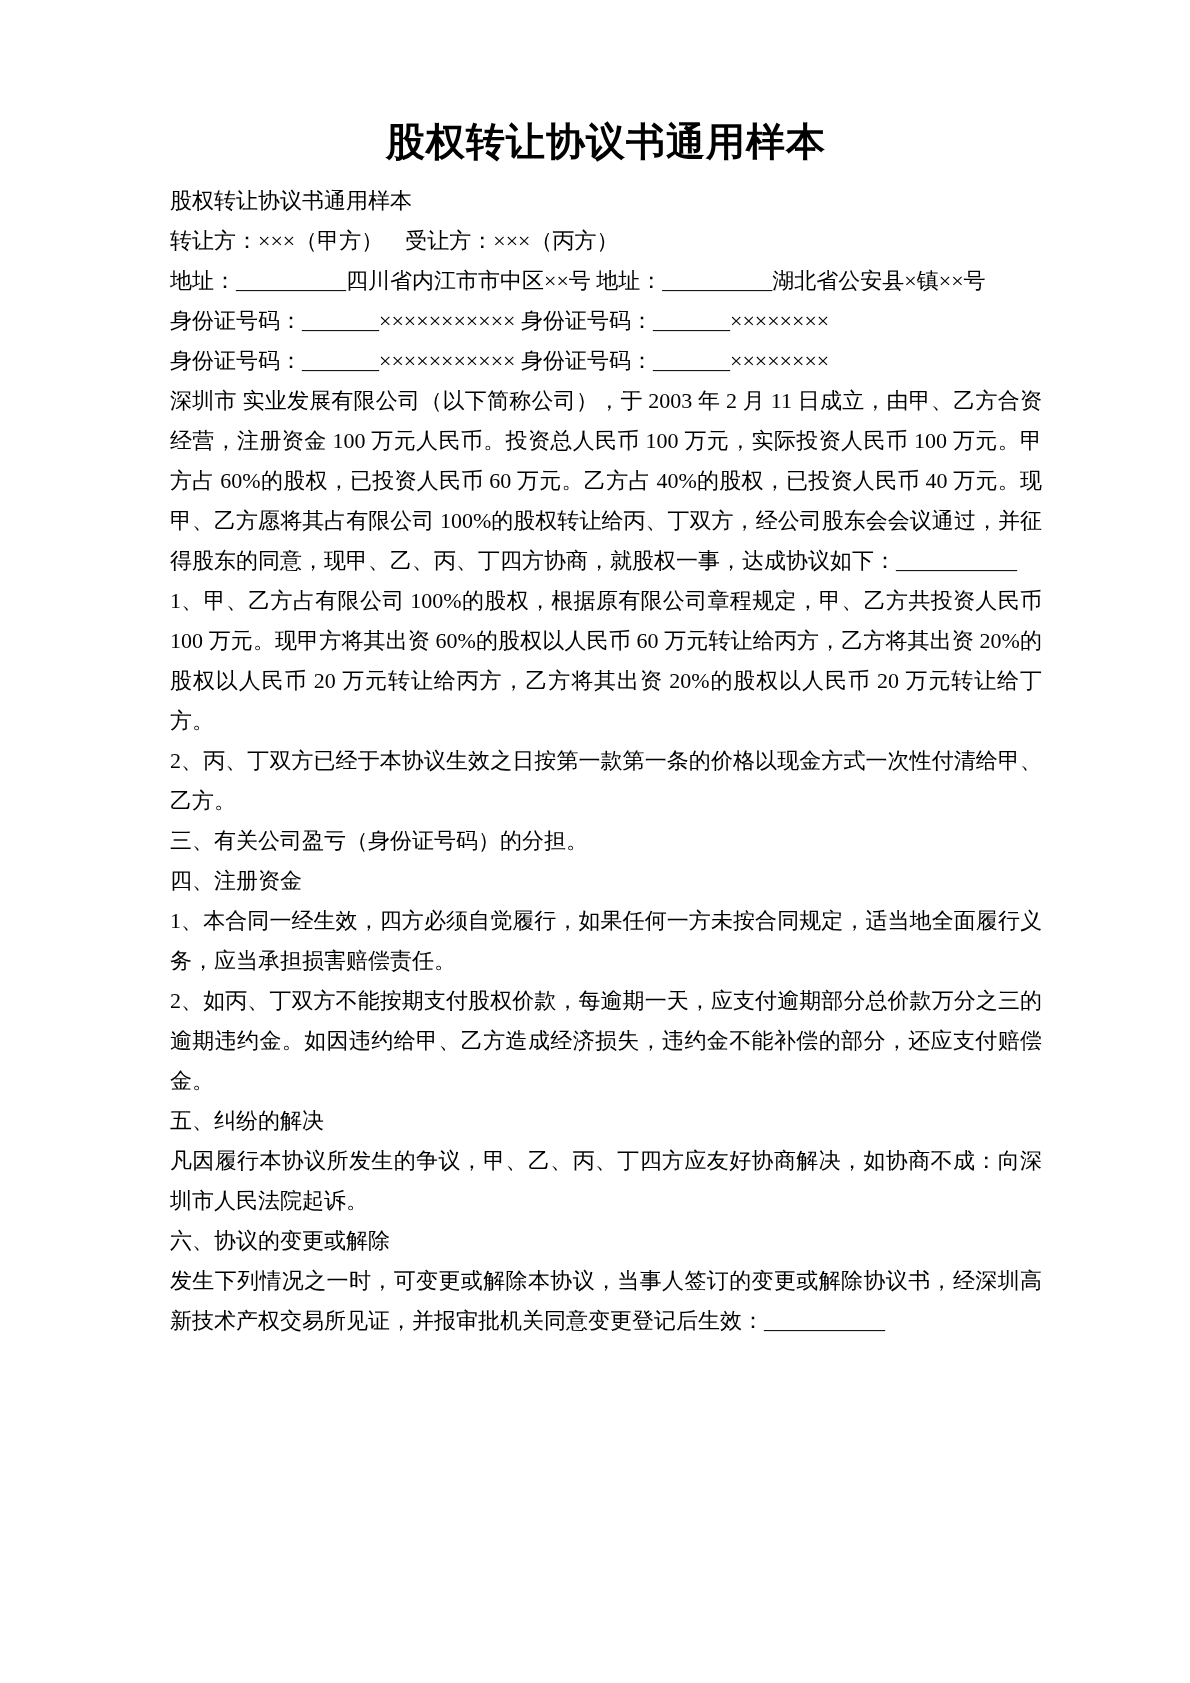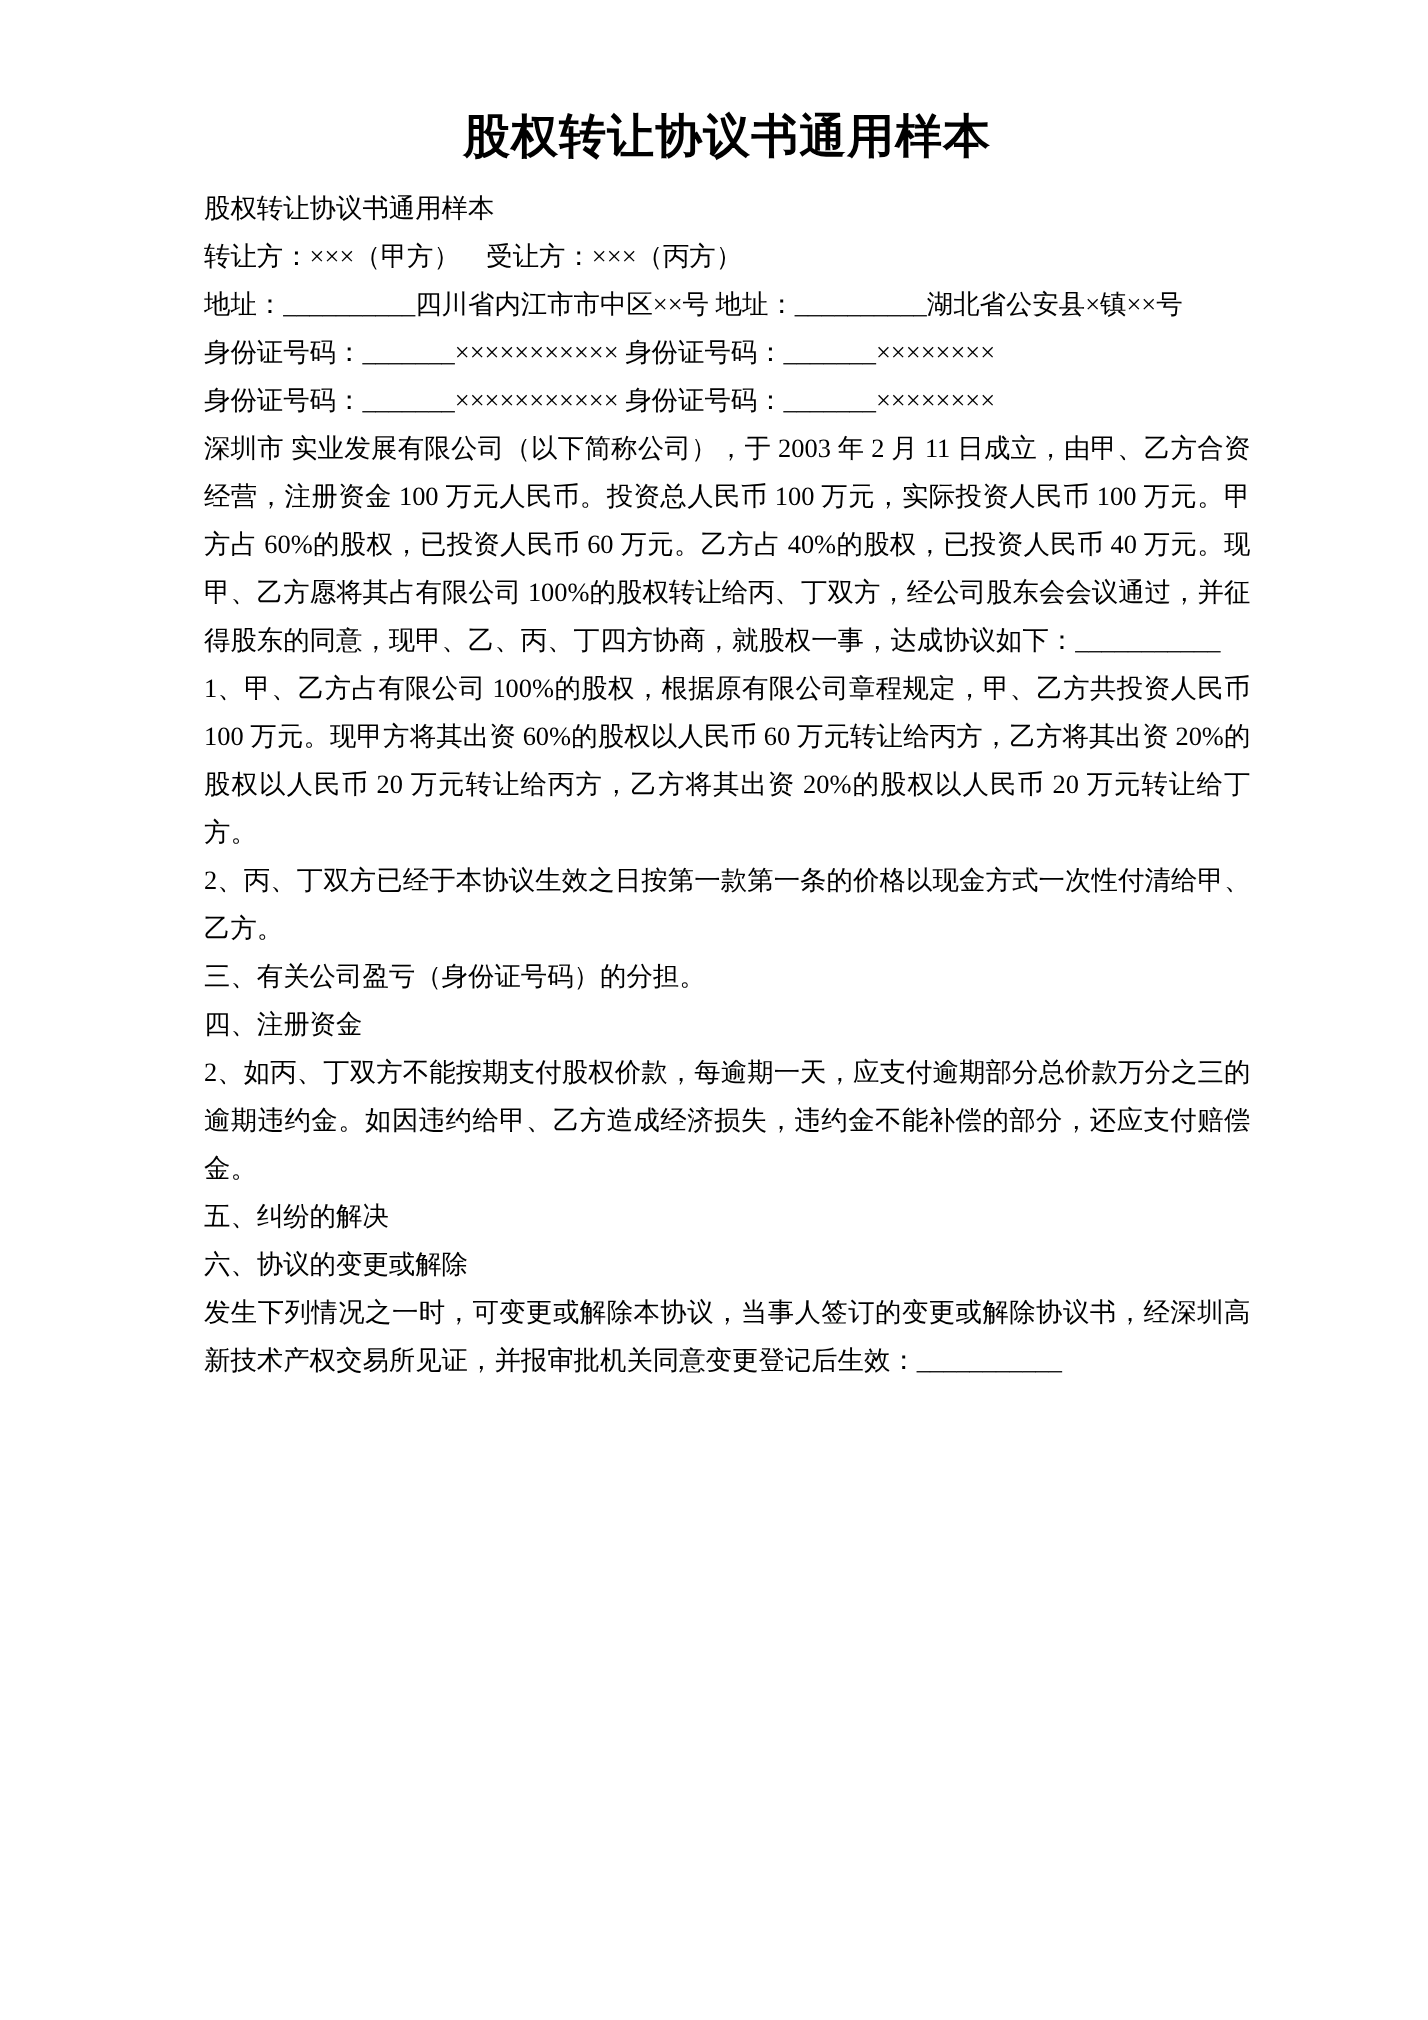--- a/index.html
+++ b/index.html
@@ -6,21 +6,21 @@
     html, body {
       background: #ffffff;
       font-family: "Liberation Serif", "DejaVu Serif", serif;
     }
     .page {
       position: relative;
       width: 1190px;
       height: 1593px;
       background: #ffffff;
       color: #000000;
-      padding: 91px 148px 0 170px;
+      padding: 118px 148px 0 170px;
       overflow: hidden;
     }
     .doc-title {
       font-size: 39px;
       font-weight: bold;
       text-align: center;
       line-height: 1.25;
       letter-spacing: 1px;
       color: #000000;
       margin-bottom: 14px;
@@ -42,19 +42,21 @@
     <p>股权转让协议书通用样本</p>
     <p>转让方：×××（甲方）　受让方：×××（丙方）</p>
     <p>地址：__________四川省内江市市中区××号 地址：__________湖北省公安县×镇××号</p>
     <p>身份证号码：_______××××××××××× 身份证号码：_______××××××××</p>
     <p>身份证号码：_______××××××××××× 身份证号码：_______××××××××</p>
     <p>深圳市 实业发展有限公司（以下简称公司），于 2003 年 2 月 11 日成立，由甲、乙方合资经营，注册资金 100 万元人民币。投资总人民币 100 万元，实际投资人民币 100 万元。甲方占 60%的股权，已投资人民币 60 万元。乙方占 40%的股权，已投资人民币 40 万元。现甲、乙方愿将其占有限公司 100%的股权转让给丙、丁双方，经公司股东会会议通过，并征得股东的同意，现甲、乙、丙、丁四方协商，就股权一事，达成协议如下：___________</p>
     <p>1、甲、乙方占有限公司 100%的股权，根据原有限公司章程规定，甲、乙方共投资人民币 100 万元。现甲方将其出资 60%的股权以人民币 60 万元转让给丙方，乙方将其出资 20%的股权以人民币 20 万元转让给丙方，乙方将其出资 20%的股权以人民币 20 万元转让给丁方。</p>
     <p>2、丙、丁双方已经于本协议生效之日按第一款第一条的价格以现金方式一次性付清给甲、乙方。</p>
     <p>三、有关公司盈亏（身份证号码）的分担。</p>
     <p>四、注册资金</p>
+    <p>1、本合同一经生效，四方必须自觉履行，如果任何一方未按合同规定，适当地全面履行义务，应当承担损害赔偿责任。</p>
     <p>2、如丙、丁双方不能按期支付股权价款，每逾期一天，应支付逾期部分总价款万分之三的逾期违约金。如因违约给甲、乙方造成经济损失，违约金不能补偿的部分，还应支付赔偿金。</p>
     <p>五、纠纷的解决</p>
+    <p>凡因履行本协议所发生的争议，甲、乙、丙、丁四方应友好协商解决，如协商不成：向深圳市人民法院起诉。</p>
     <p>六、协议的变更或解除</p>
     <p>发生下列情况之一时，可变更或解除本协议，当事人签订的变更或解除协议书，经深圳高新技术产权交易所见证，并报审批机关同意变更登记后生效：___________</p>
 
   </div>
 </div>
 
 </body></html>

